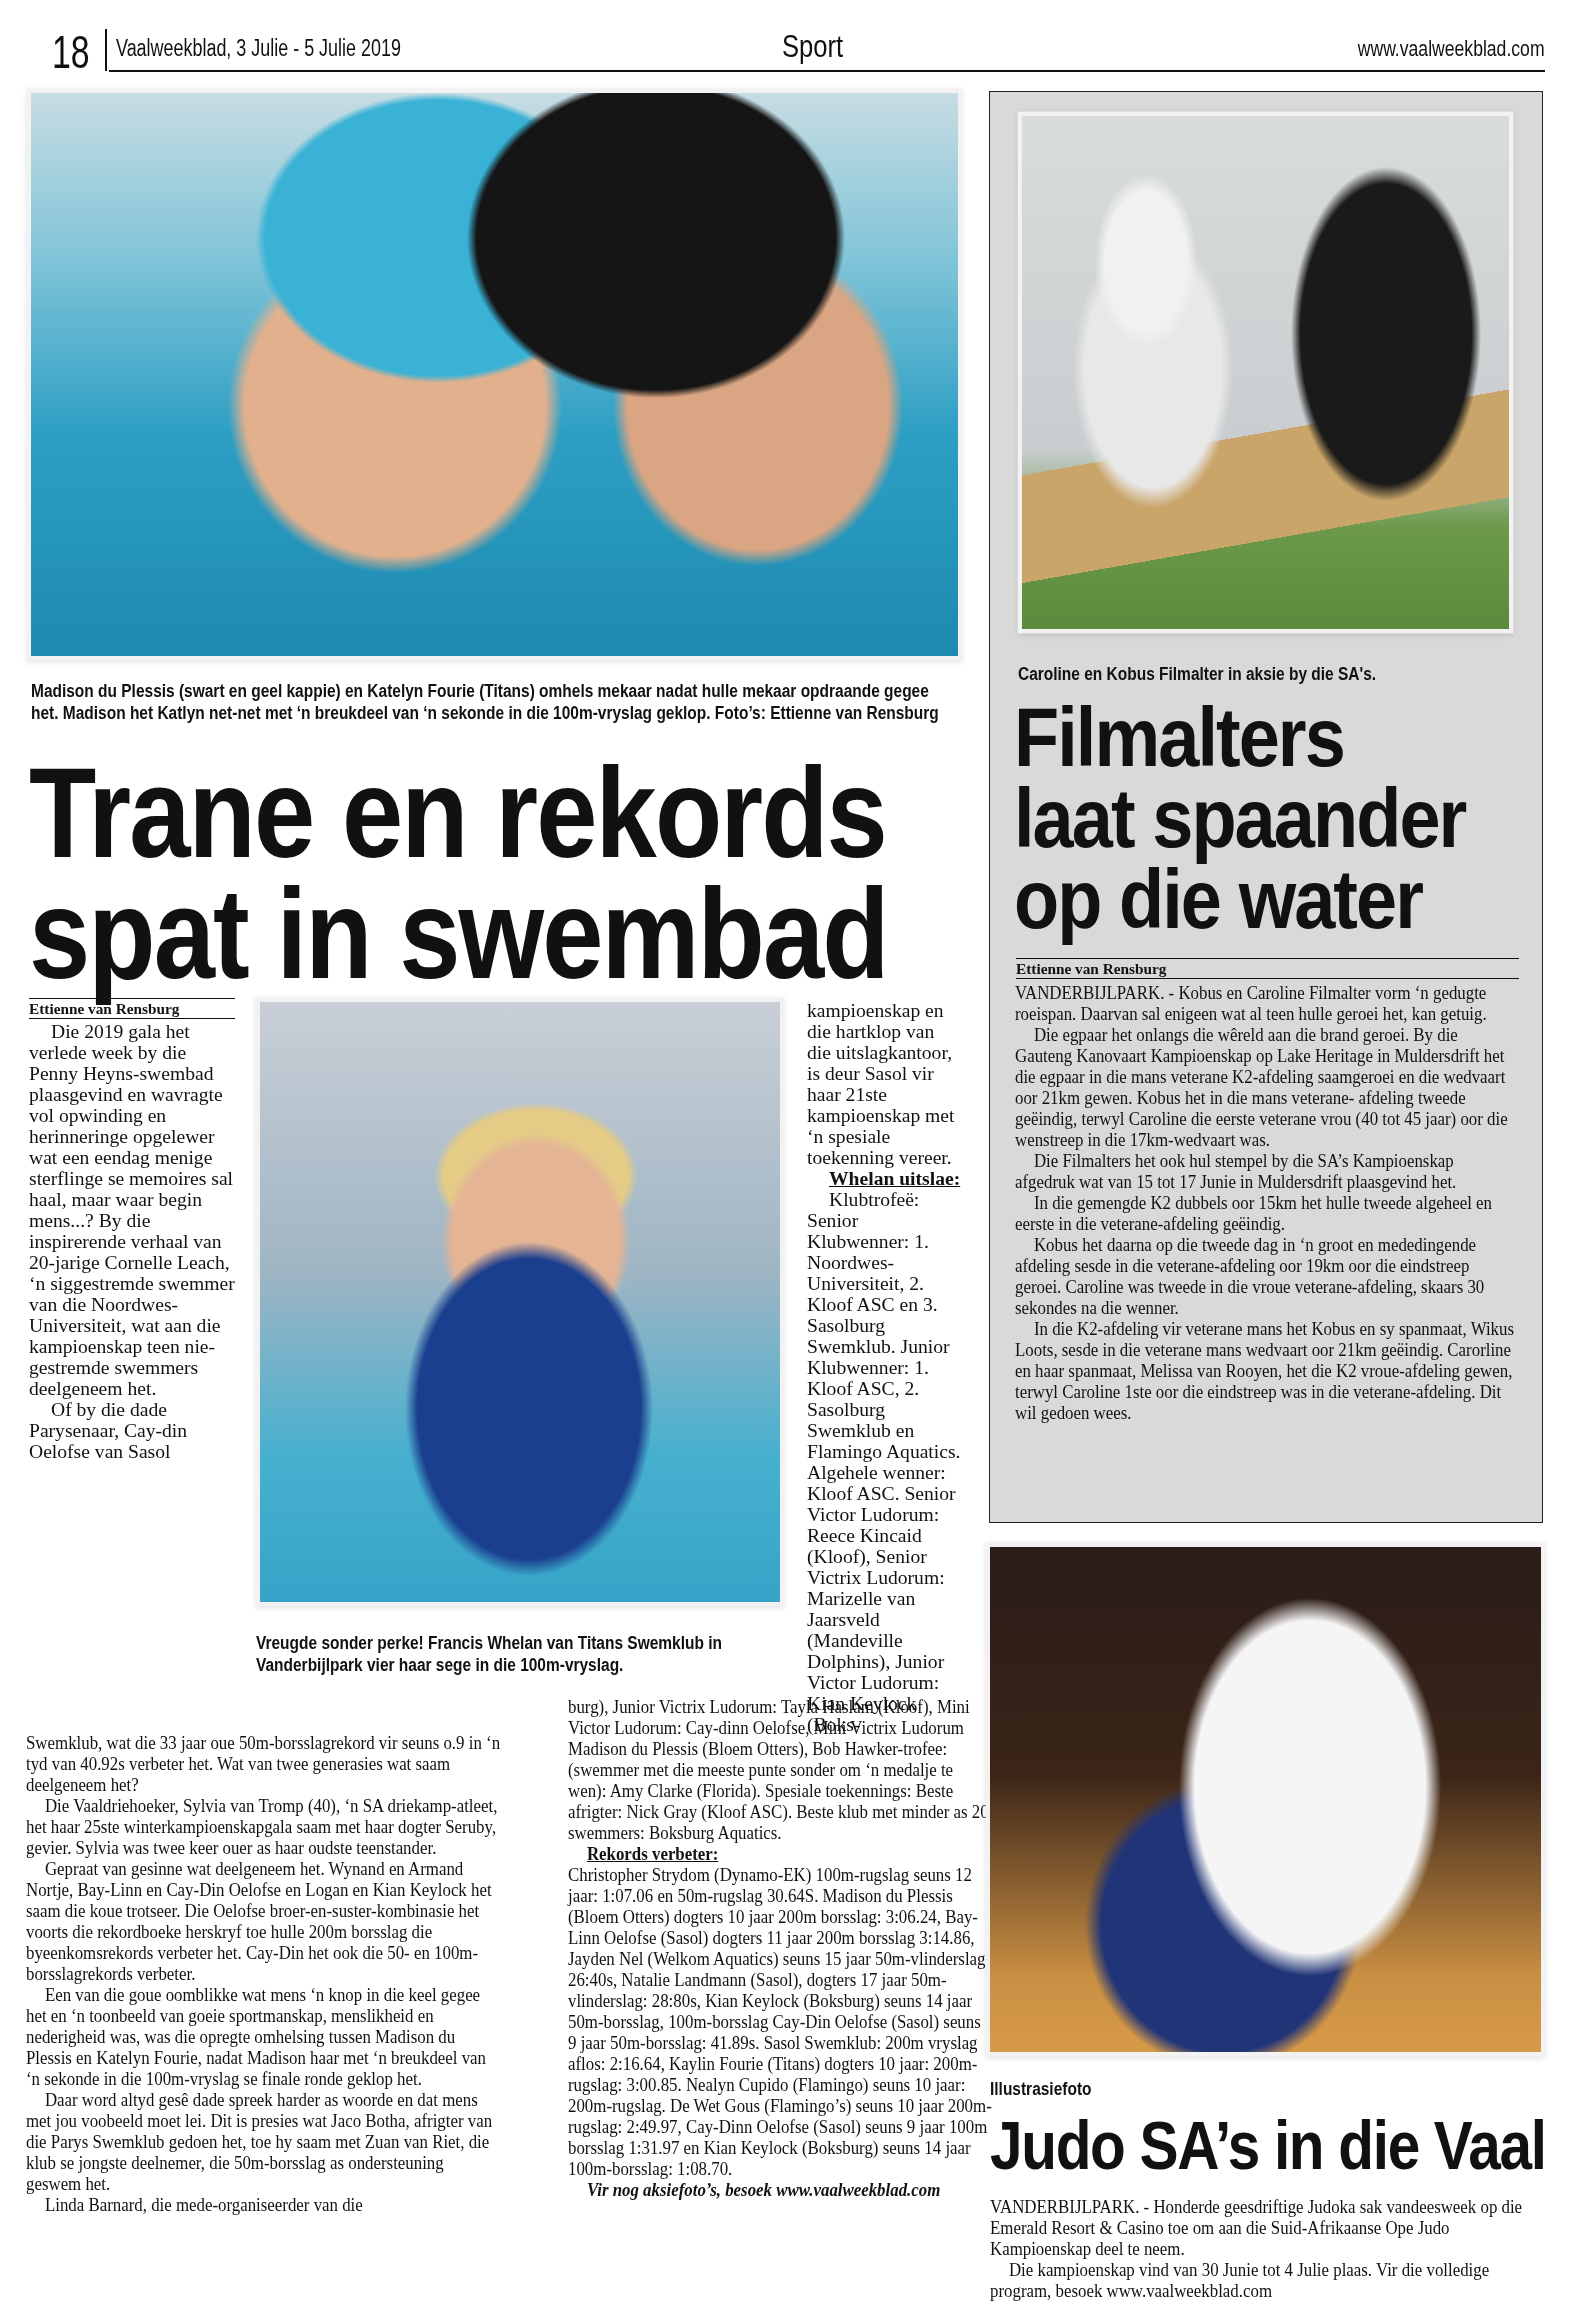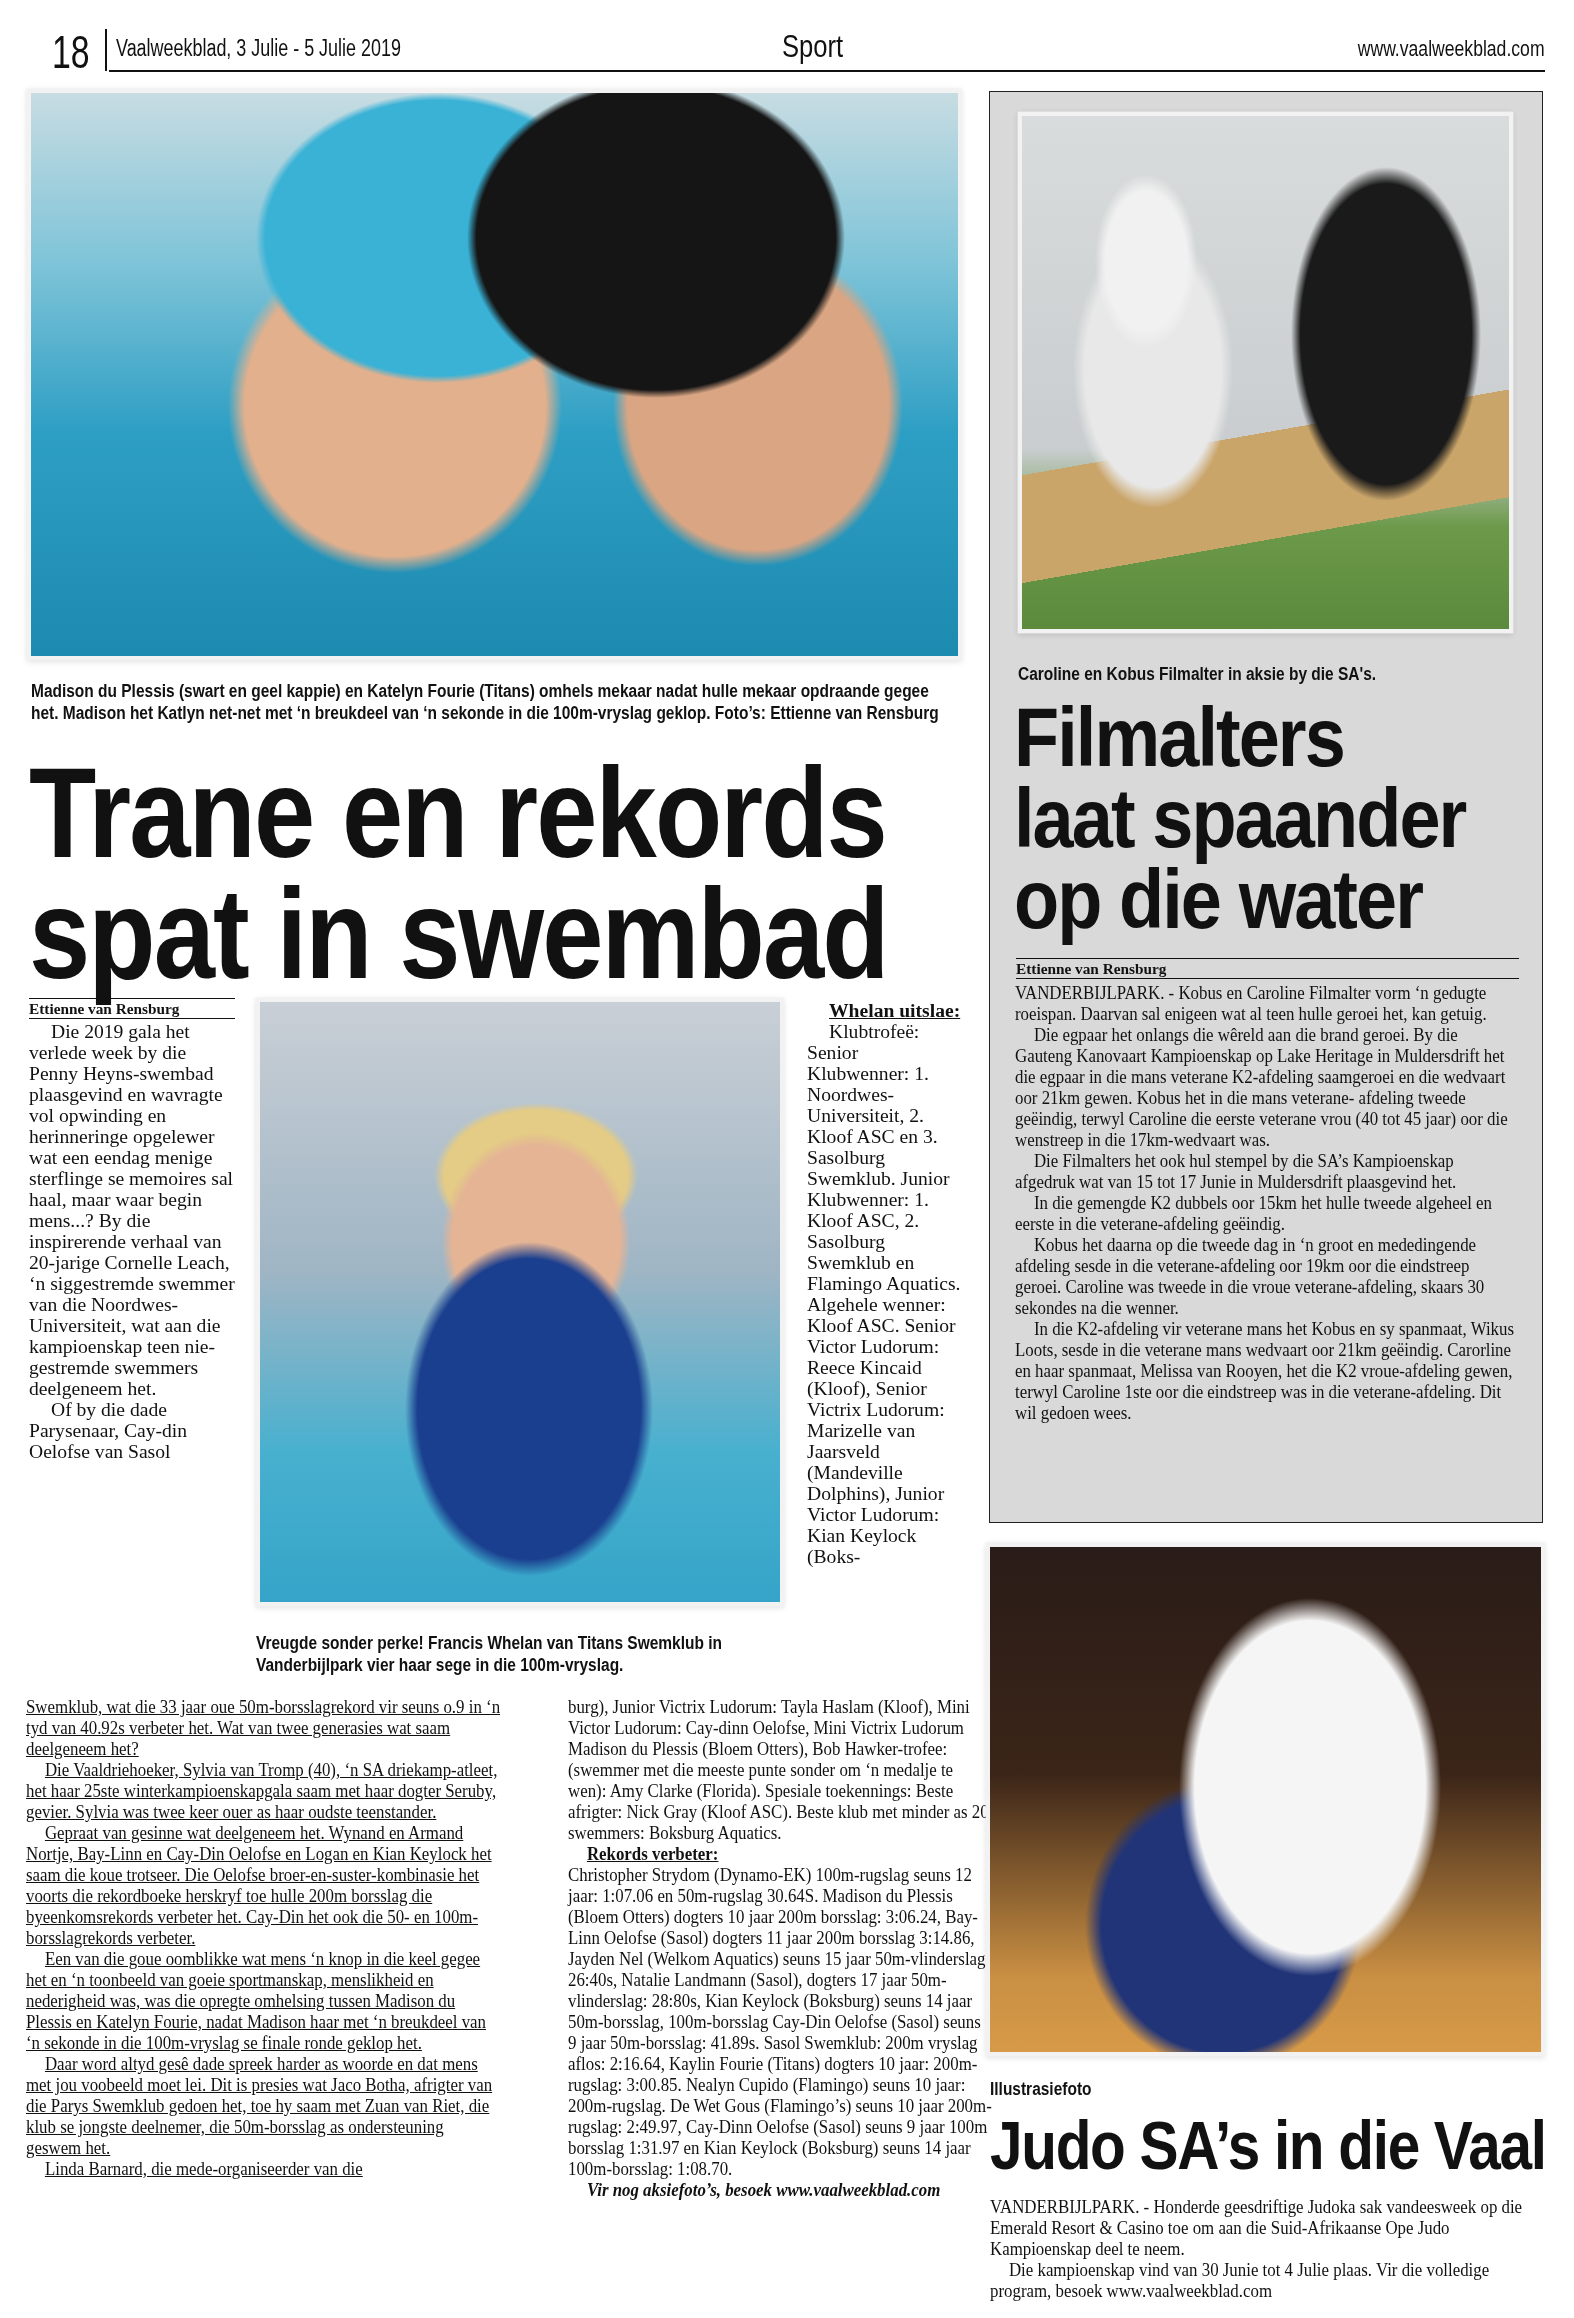--- a/index.html
+++ b/index.html
@@ -82,26 +82,27 @@
 
 <div class="abs body" style="left:29px;top:1021px;width:206px;">
   <p>Die 2019 gala het verlede week by die Penny Heyns-swembad plaasgevind en wavragte vol opwinding en herinneringe opgelewer wat een eendag menige sterflinge se memoires sal haal, maar waar begin mens...? By die inspirerende verhaal van 20-jarige Cornelle Leach, ‘n siggestremde swemmer van die Noordwes-Universiteit, wat aan die kampioenskap teen nie-gestremde swemmers deelgeneem het.</p>
   <p>Of by die dade Parysenaar, Cay-din Oelofse van Sasol</p>
 </div>
 
 <div class="photo" id="photo-celebrate"></div>
 <div class="abs caption" style="left:256px;top:1632px;width:582px;">Vreugde sonder perke! Francis Whelan van Titans Swemklub in Vanderbijlpark vier haar sege in die 100m-vryslag.</div>
 
 <div class="abs body" style="left:807px;top:1000px;width:154px;">
+  <p class="noind">kampioenskap en die hartklop van die uitslagkantoor, is deur Sasol vir haar 21ste kampioenskap met ‘n spesiale toekenning vereer.</p>
   <p class="h-under">Whelan uitslae:</p>
   <p class="h-bold">Klubtrofeë:</p>
   <p class="noind">Senior Klubwenner: 1. Noordwes-Universiteit, 2. Kloof ASC en 3. Sasolburg Swemklub. Junior Klubwenner: 1. Kloof ASC, 2. Sasolburg Swemklub en Flamingo Aquatics. Algehele wenner: Kloof ASC. Senior Victor Ludorum: Reece Kincaid (Kloof), Senior Victrix Ludorum: Marizelle van Jaarsveld (Mandeville Dolphins), Junior Victor Ludorum: Kian Keylock (Boks-</p>
 </div>
 
-<div class="abs body" style="left:26px;top:1696px;width:553px;text-decoration:underline;">
+<div class="abs body" style="left:26px;top:1732px;width:553px;">
   <div class="cond">
     <p class="noind">Swemklub, wat die 33 jaar oue 50m-borsslagrekord vir seuns o.9 in ‘n tyd van 40.92s verbeter het. Wat van twee generasies wat saam deelgeneem het?</p>
     <p>Die Vaaldriehoeker, Sylvia van Tromp (40), ‘n SA driekamp-atleet, het haar 25ste winterkampioenskapgala saam met haar dogter Seruby, gevier. Sylvia was twee keer ouer as haar oudste teenstander.</p>
     <p>Gepraat van gesinne wat deelgeneem het. Wynand en Armand Nortje, Bay-Linn en Cay-Din Oelofse en Logan en Kian Keylock het saam die koue trotseer. Die Oelofse broer-en-suster-kombinasie het voorts die rekordboeke herskryf toe hulle 200m borsslag die byeenkomsrekords verbeter het. Cay-Din het ook die 50- en 100m-borsslagrekords verbeter.</p>
     <p>Een van die goue oomblikke wat mens ‘n knop in die keel gegee het en ‘n toonbeeld van goeie sportmanskap, menslikheid en nederigheid was, was die opregte omhelsing tussen Madison du Plessis en Katelyn Fourie, nadat Madison haar met ‘n breukdeel van ‘n sekonde in die 100m-vryslag se finale ronde geklop het.</p>
     <p>Daar word altyd gesê dade spreek harder as woorde en dat mens met jou voobeeld moet lei. Dit is presies wat Jaco Botha, afrigter van die Parys Swemklub gedoen het, toe hy saam met Zuan van Riet, die klub se jongste deelnemer, die 50m-borsslag as ondersteuning geswem het.</p>
     <p>Linda Barnard, die mede-organiseerder van die</p>
   </div>
 </div>
 

